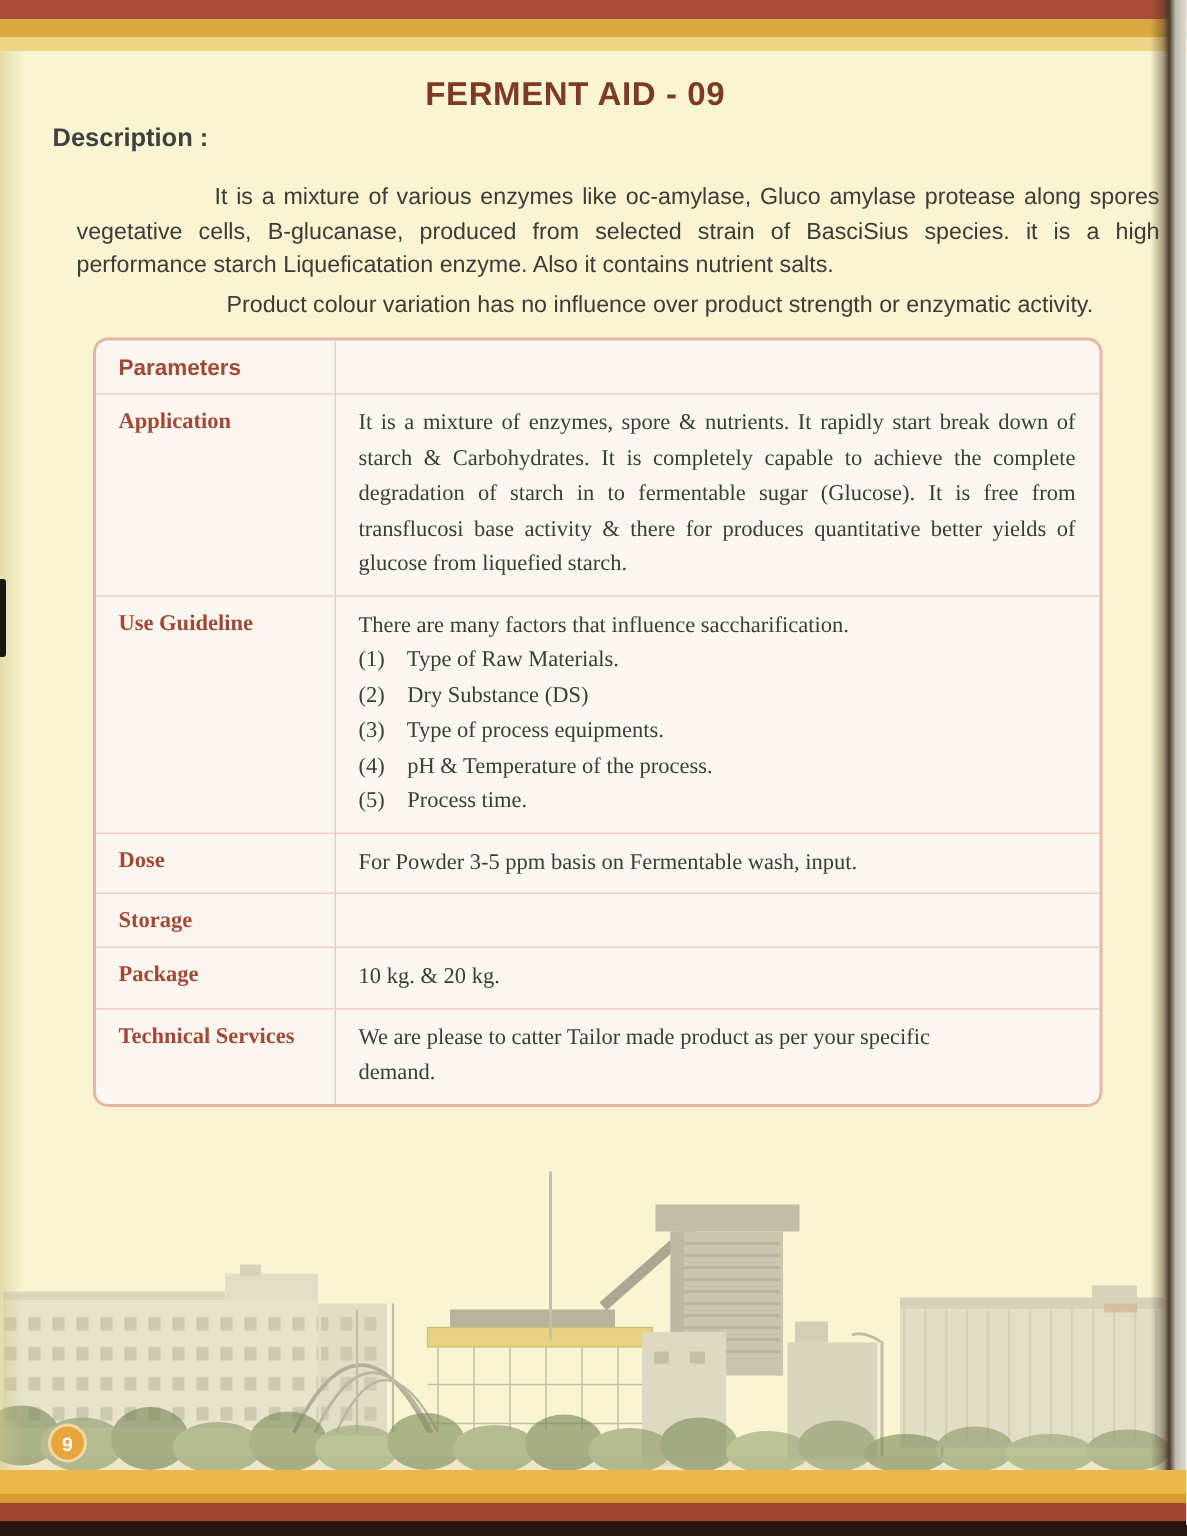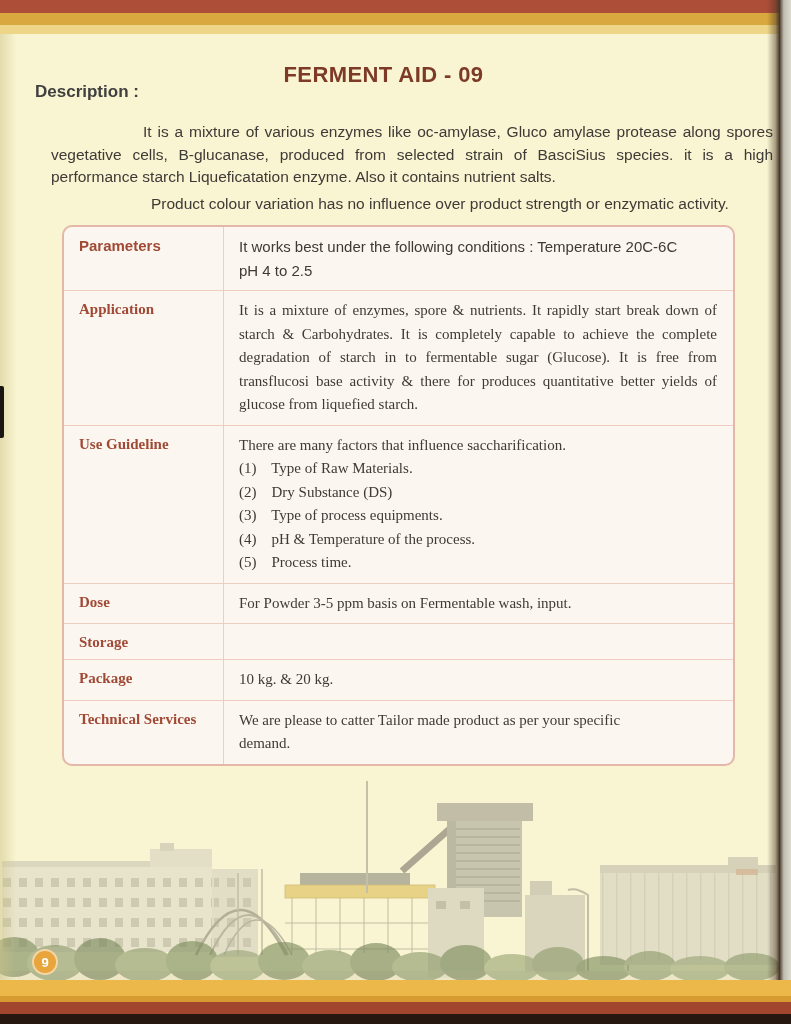--- a/index.html
+++ b/index.html
@@ -28,21 +28,21 @@
     background:#191512; border-radius:0 2px 2px 0;
   }
   .right-edge {
     position:absolute; right:0; top:0; bottom:0; width:24px;
     background:linear-gradient(to right,
       rgba(70,52,36,0) 0%, rgba(70,52,36,0.45) 35%,
       #49392b 52%, #c0bcae 70%, #dddbd2 100%);
   }
   
   .title {
-    position:absolute; top:46px; left:0; right:24px; margin:16px;
+    position:absolute; top:46px; left:0; right:24px; margin:4px;
     text-align:center; font-size:22px; font-weight:700;
     letter-spacing:0.4px; color:#7d3a27;
   }
   .desc-heading {
     position:absolute; top:82px; left:35px;
     font-size:17px; font-weight:700; color:#404040;
   }
   .para {
     position:absolute; left:35px; width:722px; margin:16px;
     font-size:15.5px; line-height:22.5px; color:#3e3a36;
@@ -187,22 +187,20 @@
   <h1 class="title">FERMENT AID - 09</h1>
 
   <div class="desc-heading">Description :</div>
 
   <p class="para para1">It is a mixture of various enzymes like oc-amylase, Gluco amylase protease along spores vegetative cells, B-glucanase, produced from selected strain of BasciSius species. it is a high performance starch Liqueficatation enzyme. Also it contains nutrient salts.</p>
   <p class="para para2">Product colour variation has no influence over product strength or enzymatic activity.</p>
 
   <div class="spec-table">
     <div class="trow">
       <div class="tlabel">Parameters</div>
-      <div class="tcontent">It works best under the following conditions : Temperature 20C-6C
-pH 4 to 2.5</div>
     </div>
     <div class="trow">
       <div class="tlabel">Application</div>
       <div class="tcontent">It is a mixture of enzymes, spore &amp; nutrients. It rapidly start break down of starch &amp; Carbohydrates. It is completely capable to achieve the complete degradation of starch in to fermentable sugar (Glucose). It is free from transflucosi base activity &amp; there for produces quantitative better yields of glucose from liquefied starch.</div>
     </div>
     <div class="trow">
       <div class="tlabel">Use Guideline</div>
       <div class="tcontent">There are many factors that influence saccharification.
 (1)    Type of Raw Materials.
 (2)    Dry Substance (DS)

